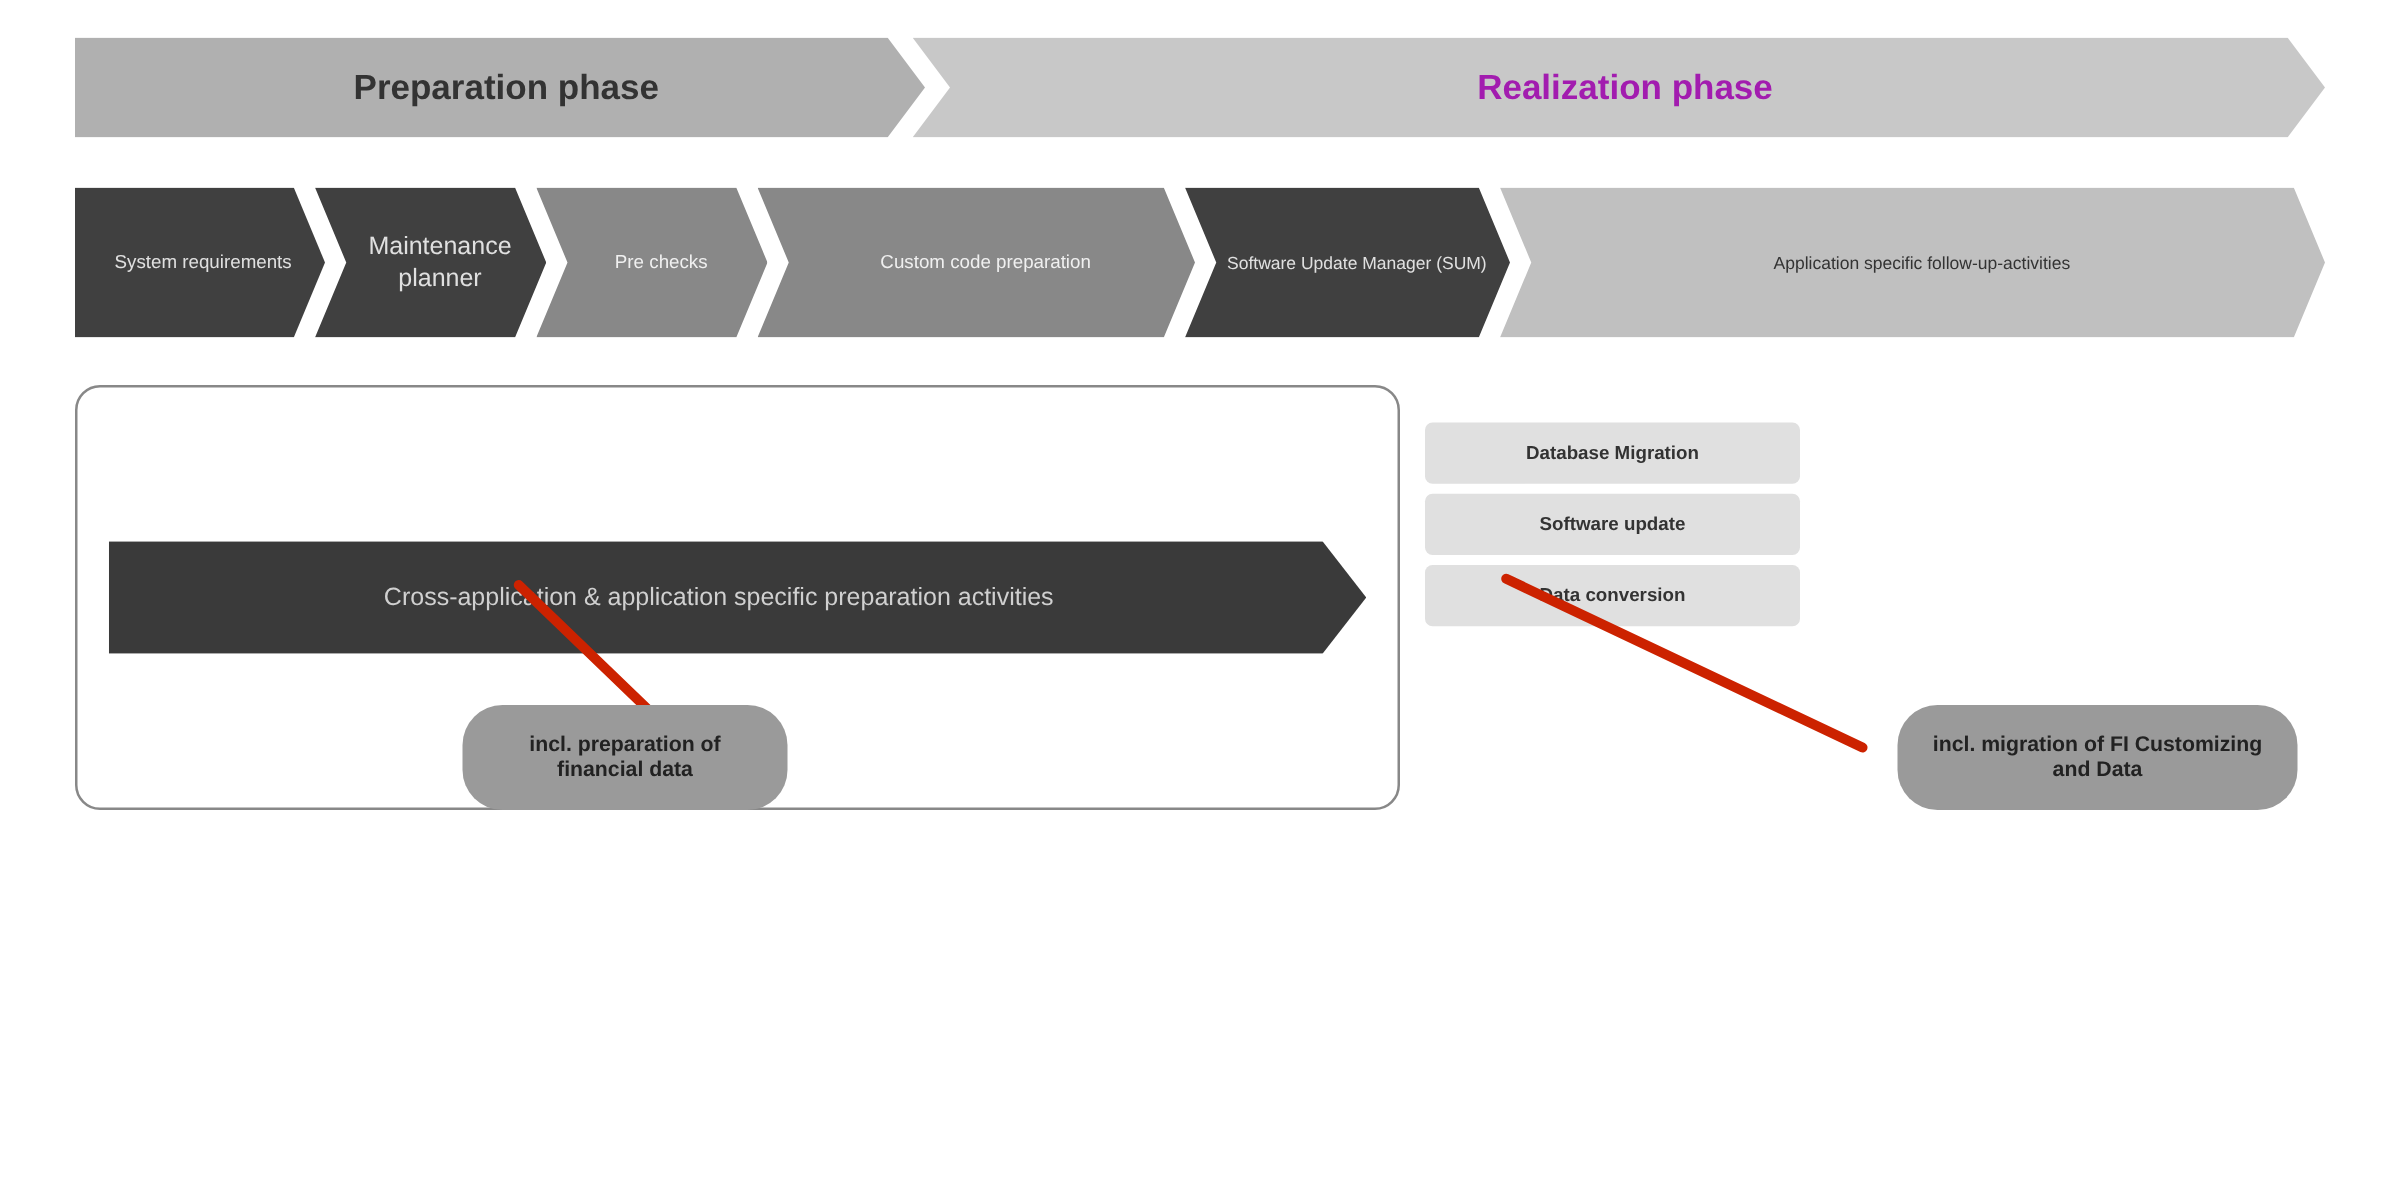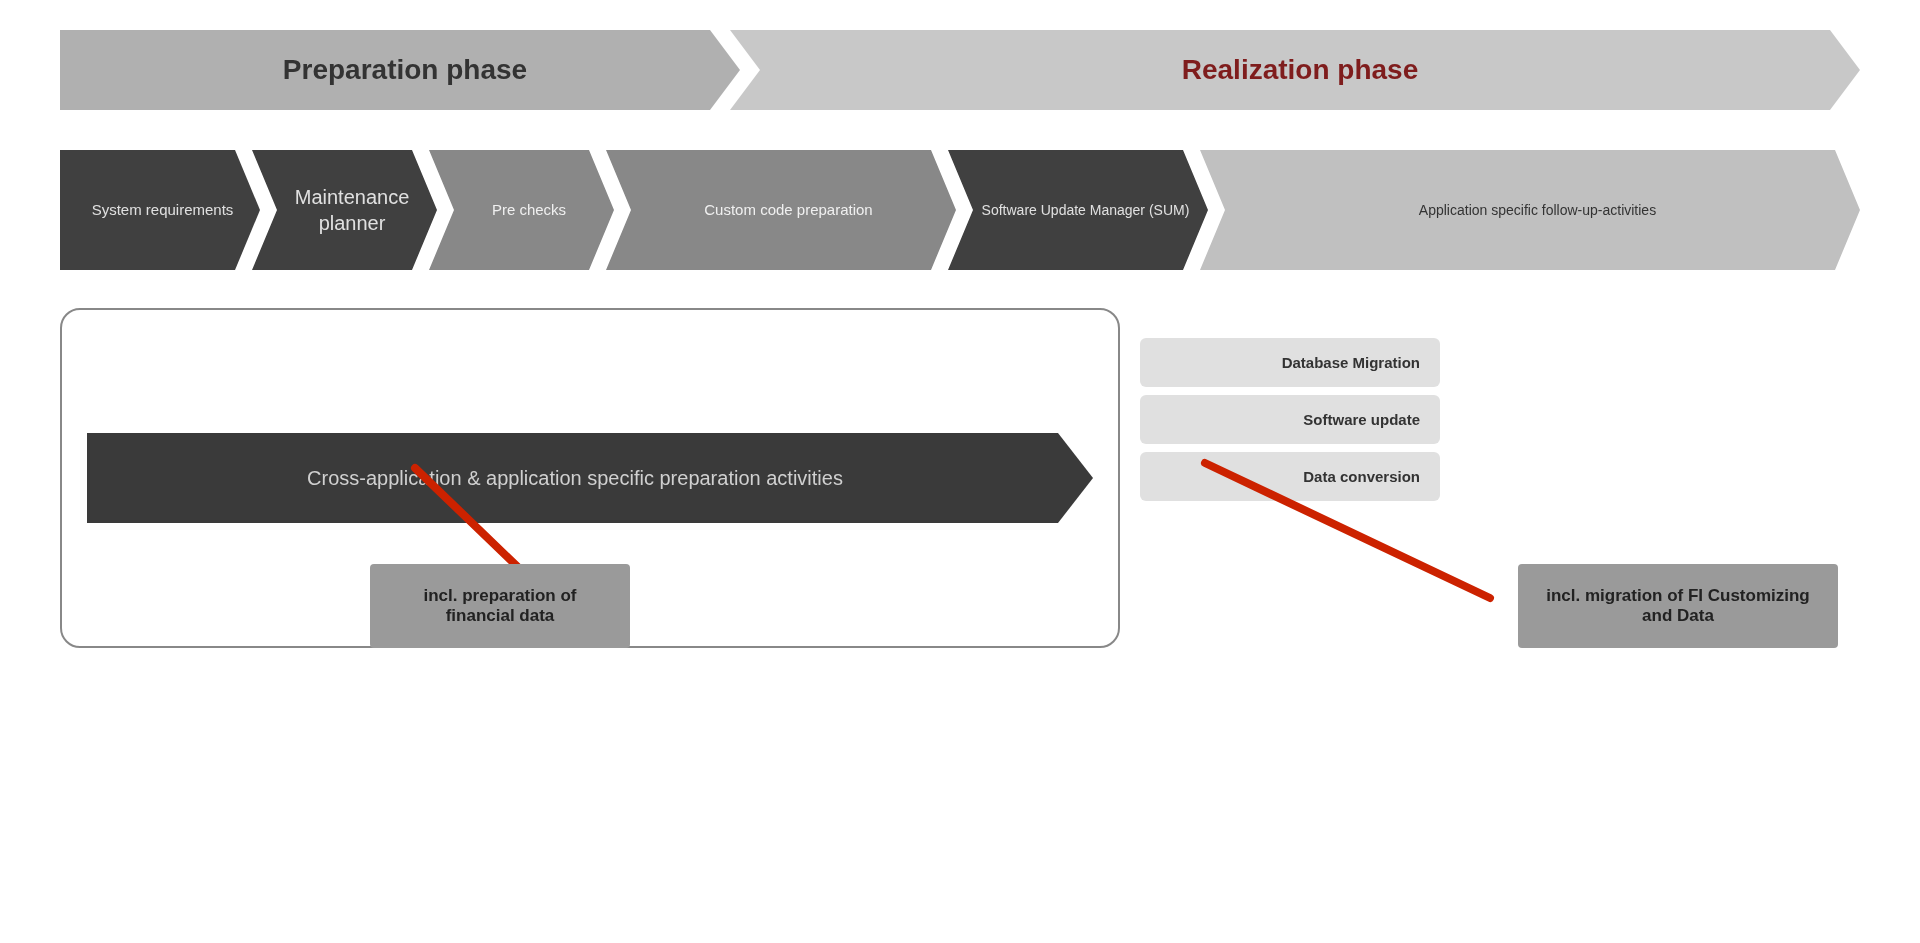--- a/index.html
+++ b/index.html
@@ -47,21 +47,21 @@
       padding-left: 60px;
       padding-right: 50px;
     }
 
     .phase-real {
       flex: 1;
       background: #c8c8c8;
       clip-path: polygon(0 0, calc(100% - 30px) 0, 100% 50%, calc(100% - 30px) 100%, 0 100%, 30px 50%);
       font-size: 28px;
       font-weight: bold;
-      color: #7f1d1d;
+      color: #a21caf;
       padding-left: 60px;
       padding-right: 50px;
       margin-left: -10px;
     }
 
     
     .process-row {
       display: flex;
       align-items: stretch;
       height: 120px;
@@ -184,27 +184,27 @@
       margin-top: 0;
     }
 
     .sub-box {
       background: #e0e0e0;
       border-radius: 6px;
       padding: 16px 20px;
       font-size: 15px;
       font-weight: bold;
       color: #333;
-      text-align: right;
+      text-align: center;
     }
 
     
     .tooltip-box {
       background: #9a9a9a;
-      border-radius: 4px;
+      border-radius: 32px;
       padding: 22px 28px;
       font-size: 17px;
       font-weight: bold;
       color: #222;
       text-align: center;
       position: absolute;
     }
 
     .tooltip-left {
       bottom: 0px;

